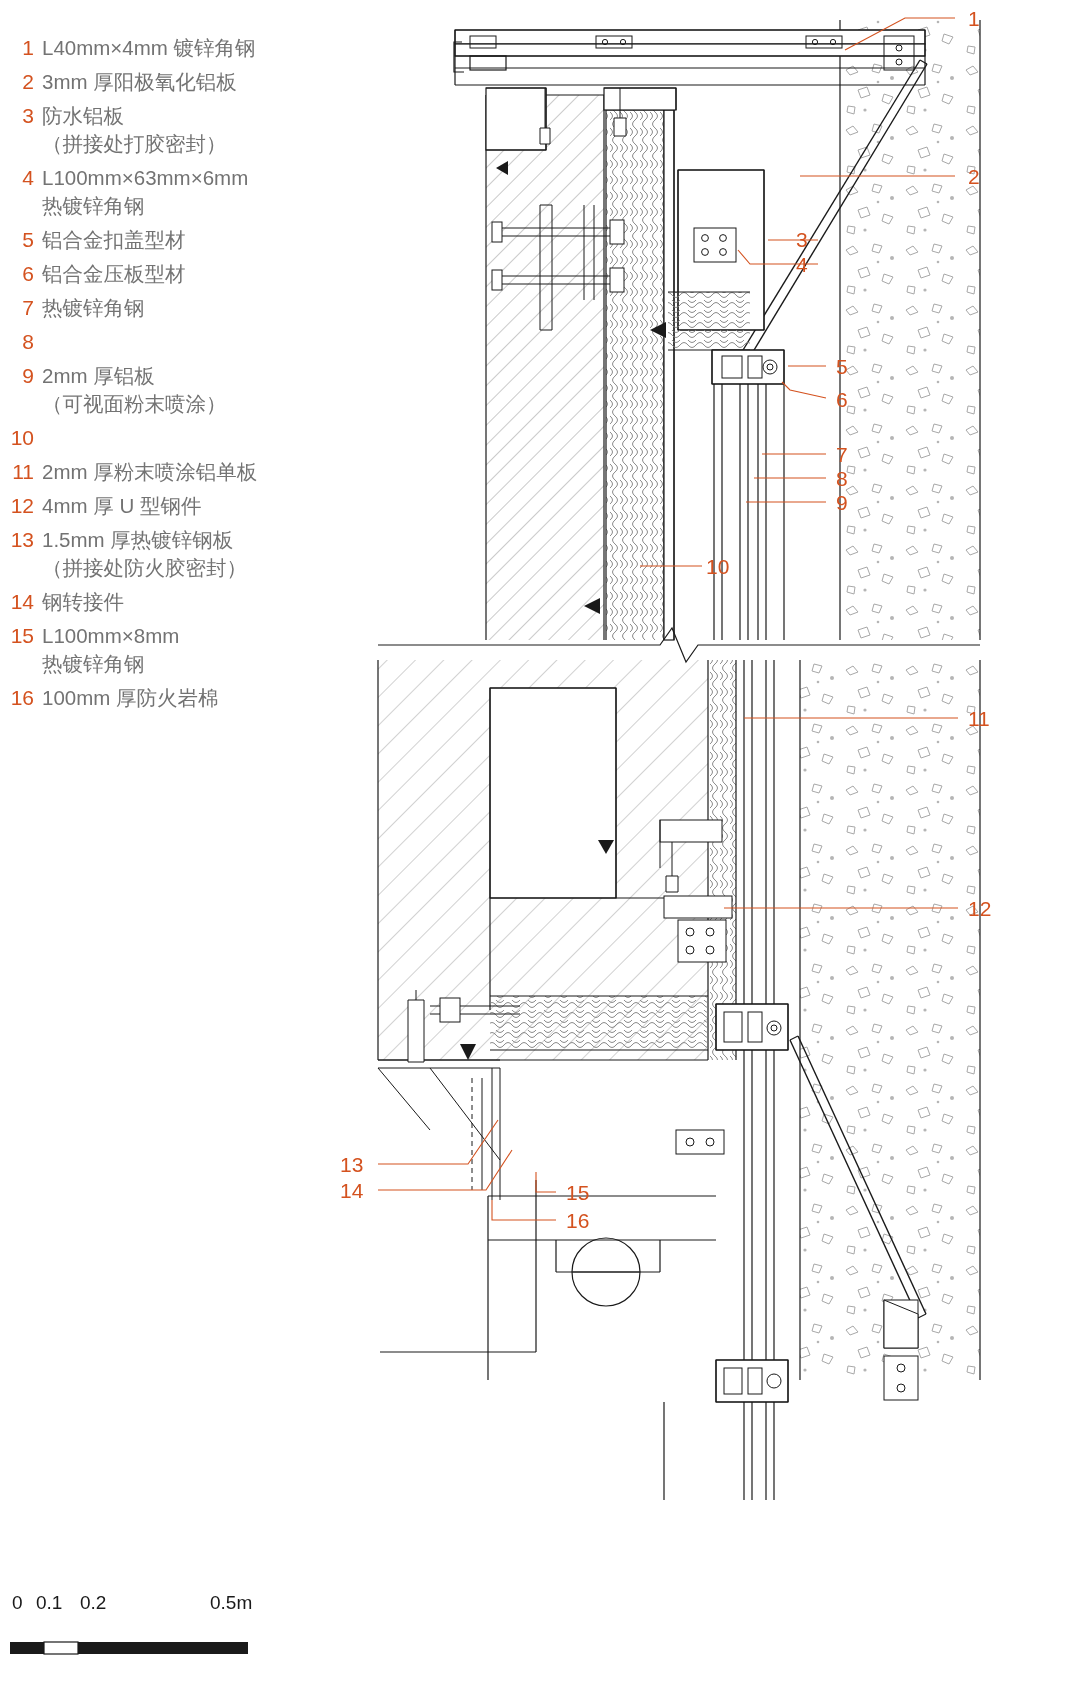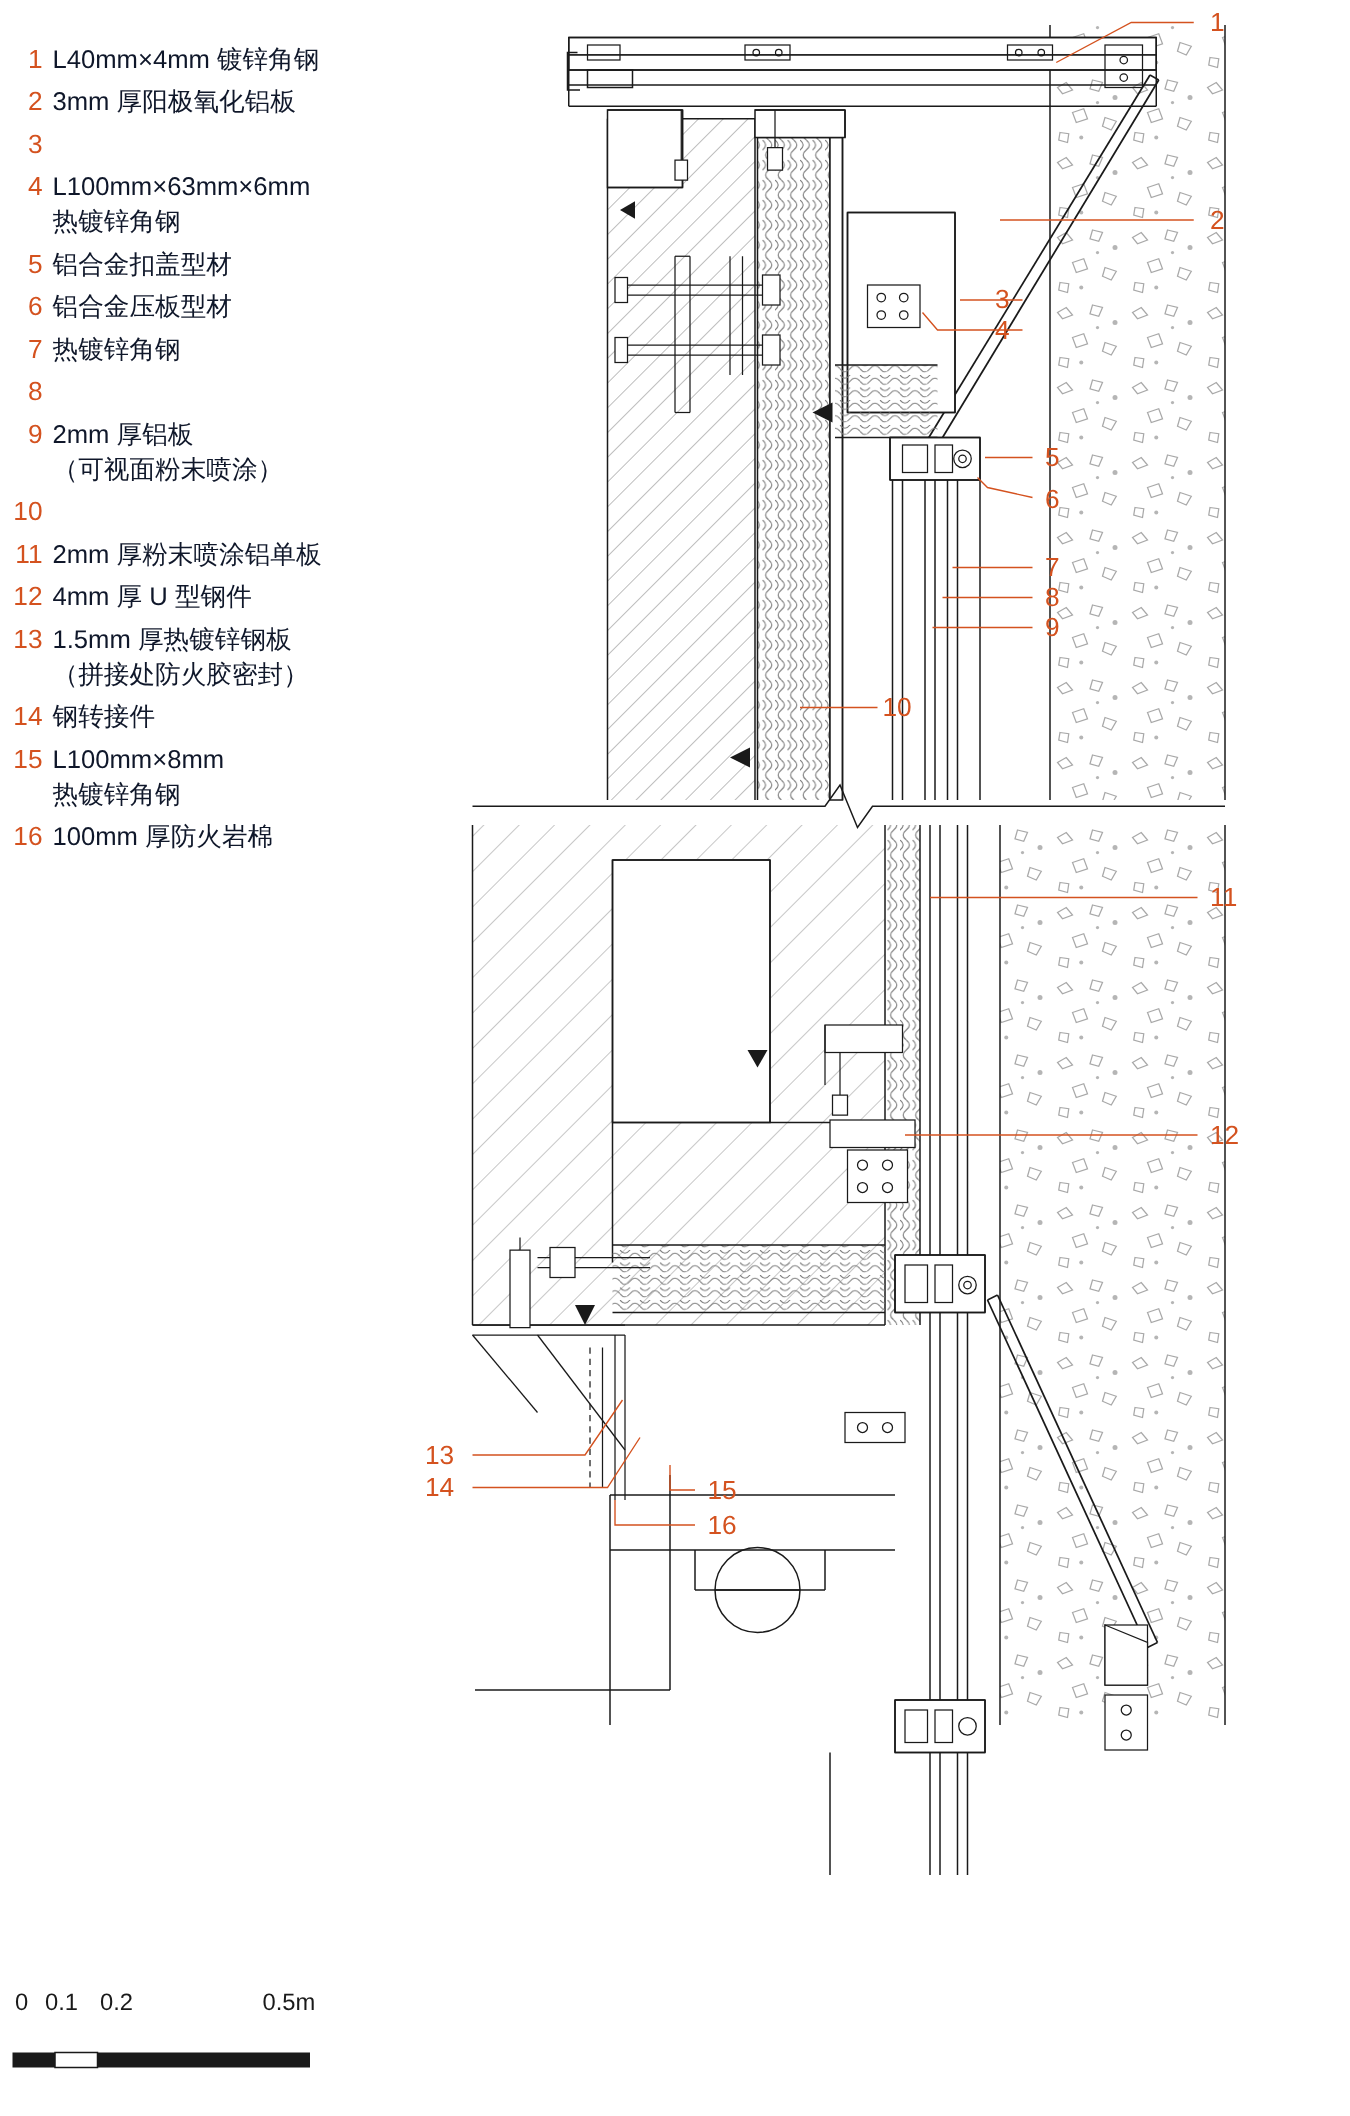--- a/index.html
+++ b/index.html
@@ -37,21 +37,21 @@
     width: 34px;
     min-width: 34px;
     text-align: right;
     color: #d4521f;
     font-size: 21px;
     line-height: 28px;
     padding-right: 8px;
     box-sizing: border-box;
   }
   .legend-text {
-    color: #0f172a;
+    color: #737373;
     font-size: 20.5px;
     line-height: 28px;
     white-space: pre-line;
   }
 
   
   .callout {
     position: absolute;
     color: #d4521f;
     font-size: 21px;
@@ -84,20 +84,22 @@
     <div class="legend-row">
       <div class="legend-num">1</div>
       <div class="legend-text">L40mm×4mm 镀锌角钢</div>
     </div>
     <div class="legend-row">
       <div class="legend-num">2</div>
       <div class="legend-text">3mm 厚阳极氧化铝板</div>
     </div>
     <div class="legend-row">
       <div class="legend-num">3</div>
+      <div class="legend-text">防水铝板
+（拼接处打胶密封）</div>
     </div>
     <div class="legend-row">
       <div class="legend-num">4</div>
       <div class="legend-text">L100mm×63mm×6mm
 热镀锌角钢</div>
     </div>
     <div class="legend-row">
       <div class="legend-num">5</div>
       <div class="legend-text">铝合金扣盖型材</div>
     </div>

